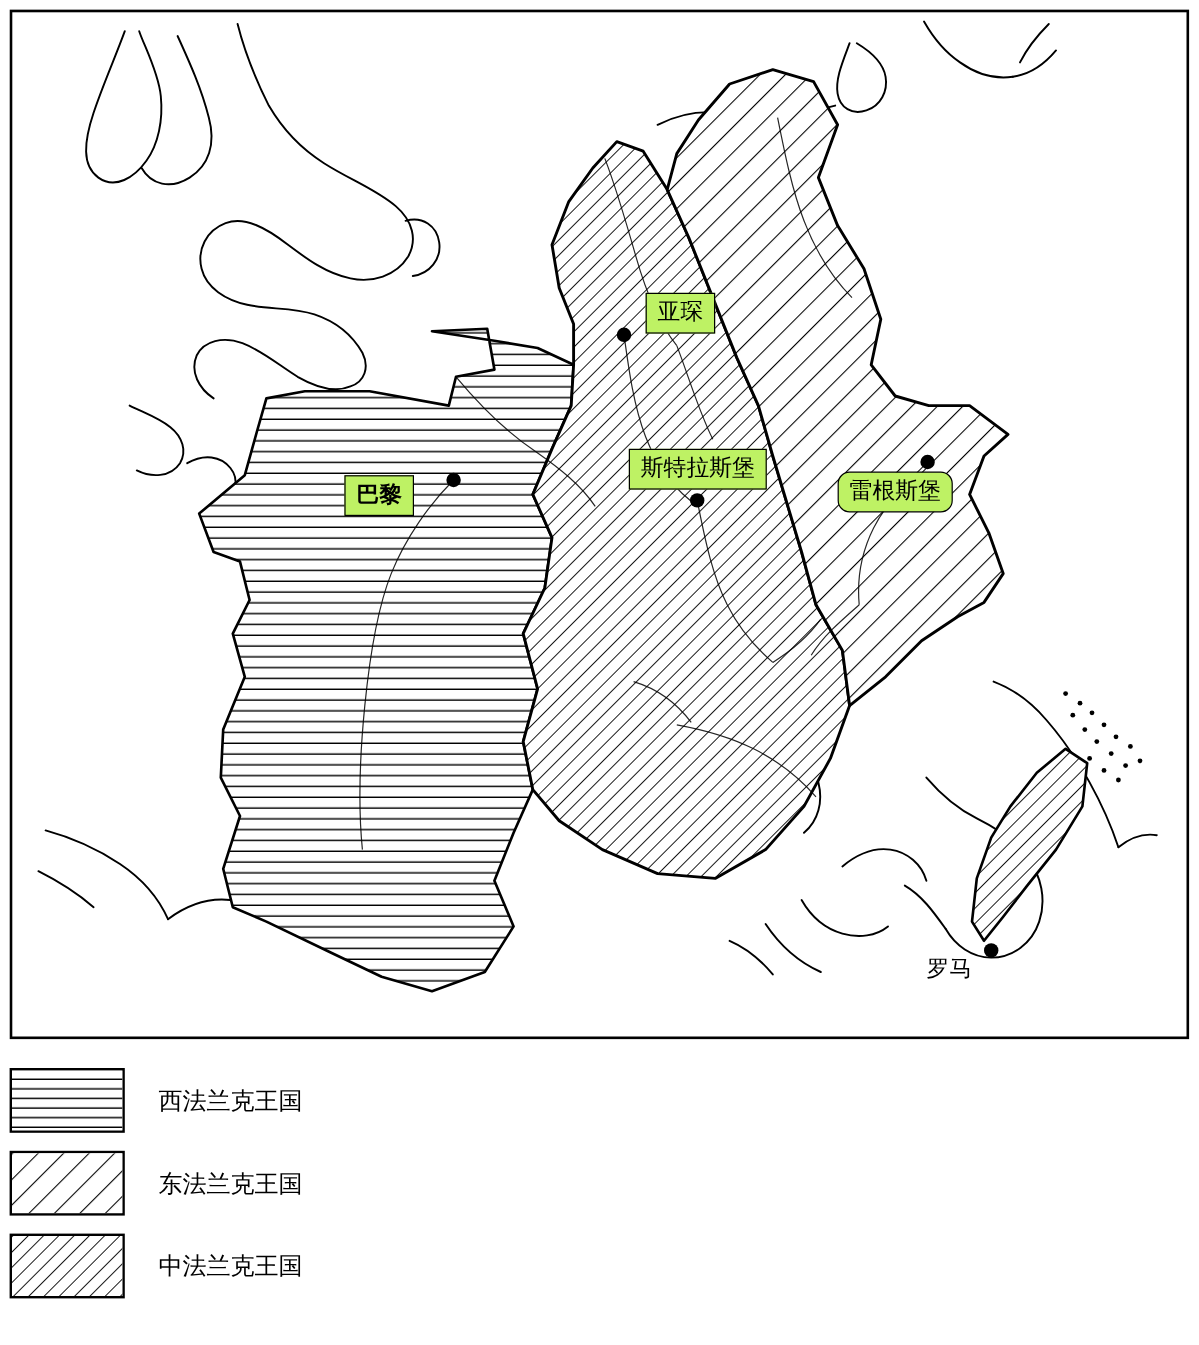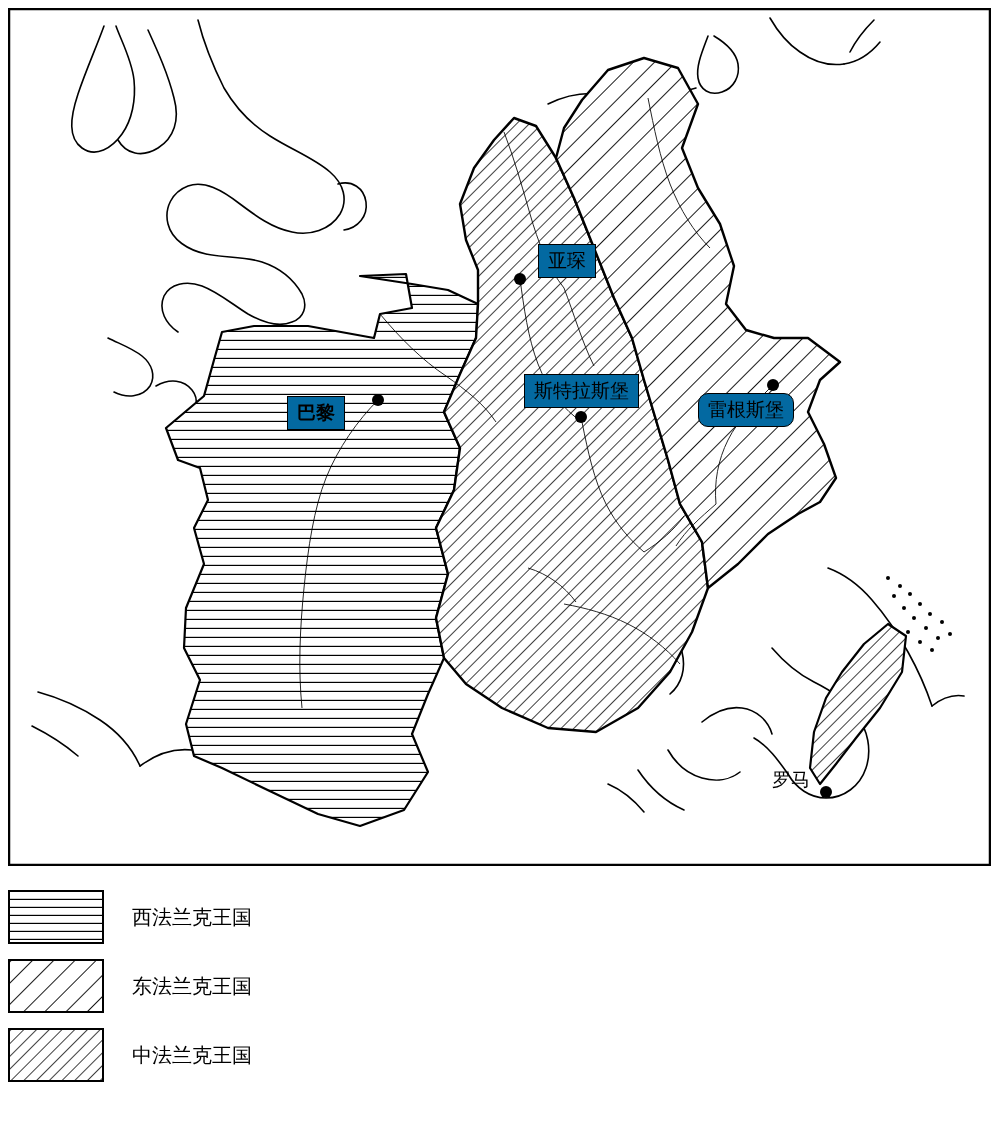--- a/index.html
+++ b/index.html
@@ -25,21 +25,21 @@
     left: 8px;
     top: 8px;
     width: 983px;
     height: 858px;
   }
   #map-frame svg {
     display: block;
   }
   .city-label {
     position: absolute;
-    background: #0369a1;
+    background: #bef264;
     border: 1px solid #000000;
     font-size: 19px;
     line-height: 1;
     padding: 6px 9px 7px 9px;
     white-space: nowrap;
     font-family: "DejaVu Sans", sans-serif;
   }
   .city-label.no-box {
     border: none;
     background: transparent;
@@ -192,21 +192,21 @@
     <div class="dot" style="left:506px; top:265px;"></div>
     <div class="dot" style="left:567px; top:403px;"></div>
     <div class="dot" style="left:759px; top:371px;"></div>
     <div class="dot" style="left:364px; top:386px;"></div>
     <div class="dot" style="left:812px; top:778px;"></div>
 
     <div class="city-label" style="left:530px; top:236px;">亚琛</div>
     <div class="city-label" style="left:516px; top:366px;">斯特拉斯堡</div>
     <div class="city-label" style="left:690px; top:385px;border-radius:10px;">雷根斯堡</div>
     <div class="city-label" style="left:279px; top:388px;font-weight:bold;">巴黎</div>
-    <div class="city-label no-box" style="left:764px; top:762px;">罗马</div>
+    <div class="city-label no-box" style="left:764px; top:790px;">罗马</div>
   </div>
 
   <div id="legend">
 
     <div class="legend-row">
       <div class="legend-swatch">
         <svg width="92" height="50" viewBox="0 0 92 50">
           <rect width="92" height="50" fill="url(#lg-h)"></rect>
           <defs>
             <pattern id="lg-h" width="10" height="8" patternUnits="userSpaceOnUse">

